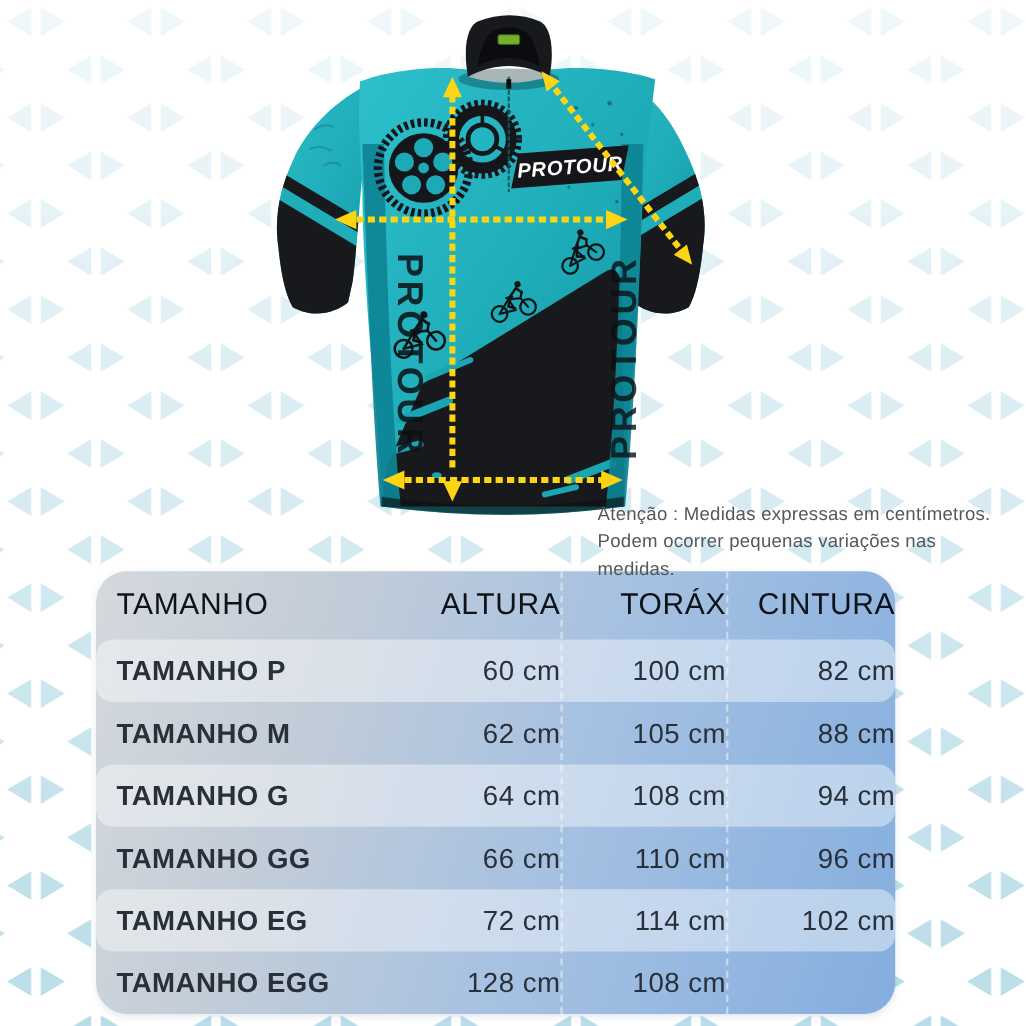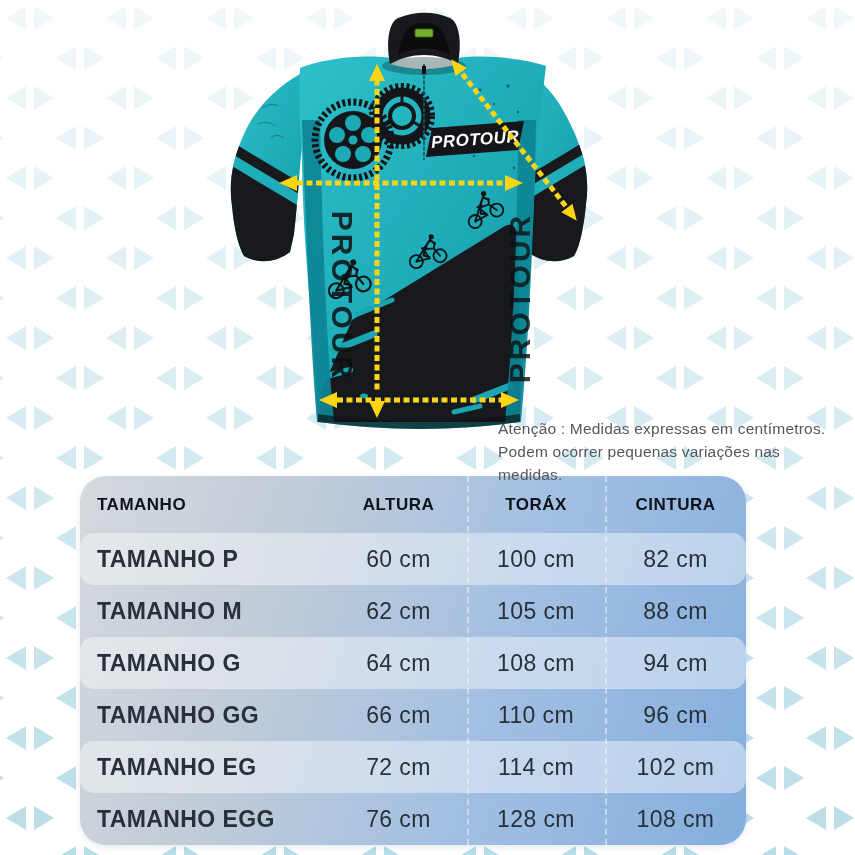--- a/index.html
+++ b/index.html
@@ -24,23 +24,23 @@
     content:"";position:absolute;top:0;bottom:0;border-left:2px dashed rgba(255,255,255,.45);
   }
   .size-table::before{left:387px;}
   .size-table::after{left:525px;}
   .trow{
     display:grid;grid-template-columns:250px 137px 138px 141px;
     align-items:center;height:52px;position:relative;
   }
   .trow.head{height:57px;}
   .trow.lite{background:rgba(255,255,255,.42);border-radius:14px;}
-  .tcell{ text-align:center;font-size:23px;color:#293039;letter-spacing:.4px;}
+  .tcell{ text-align:right;font-size:23px;color:#293039;letter-spacing:.4px;}
   .tcell.c0{text-align:left;padding-left:17px;font-weight:bold;}
-  .head .tcell{font-size:17px;font-weight:700;color:#0e1319;letter-spacing:.5px;}
+  .head .tcell{font-size:25px;font-weight:400;color:#0e1319;letter-spacing:.5px;}
 </style>
 </head>
 <body>
 
 <svg class="bg-layer" width="855" height="855" aria-hidden="true">
   <defs>
     <pattern id="tri" width="100" height="80" patternUnits="userSpaceOnUse">
       <polygon points="26,6 26,30 6,18" fill="#b9dde8"></polygon>
       <polygon points="34,6 34,30 54,18" fill="#b9dde8"></polygon>
       <polygon points="76,46 76,70 56,58" fill="#b9dde8"></polygon>
@@ -240,17 +240,16 @@
 
   <div class="trow lite">
     <div class="tcell c0">TAMANHO EG</div>
     <div class="tcell">72 cm</div>
     <div class="tcell">114 cm</div>
     <div class="tcell">102 cm</div>
   </div>
 
   <div class="trow">
     <div class="tcell c0">TAMANHO EGG</div>
-    <div class="tcell">76 cm</div>
     <div class="tcell">128 cm</div>
     <div class="tcell">108 cm</div>
   </div>
 </div>
 
 </body></html>

